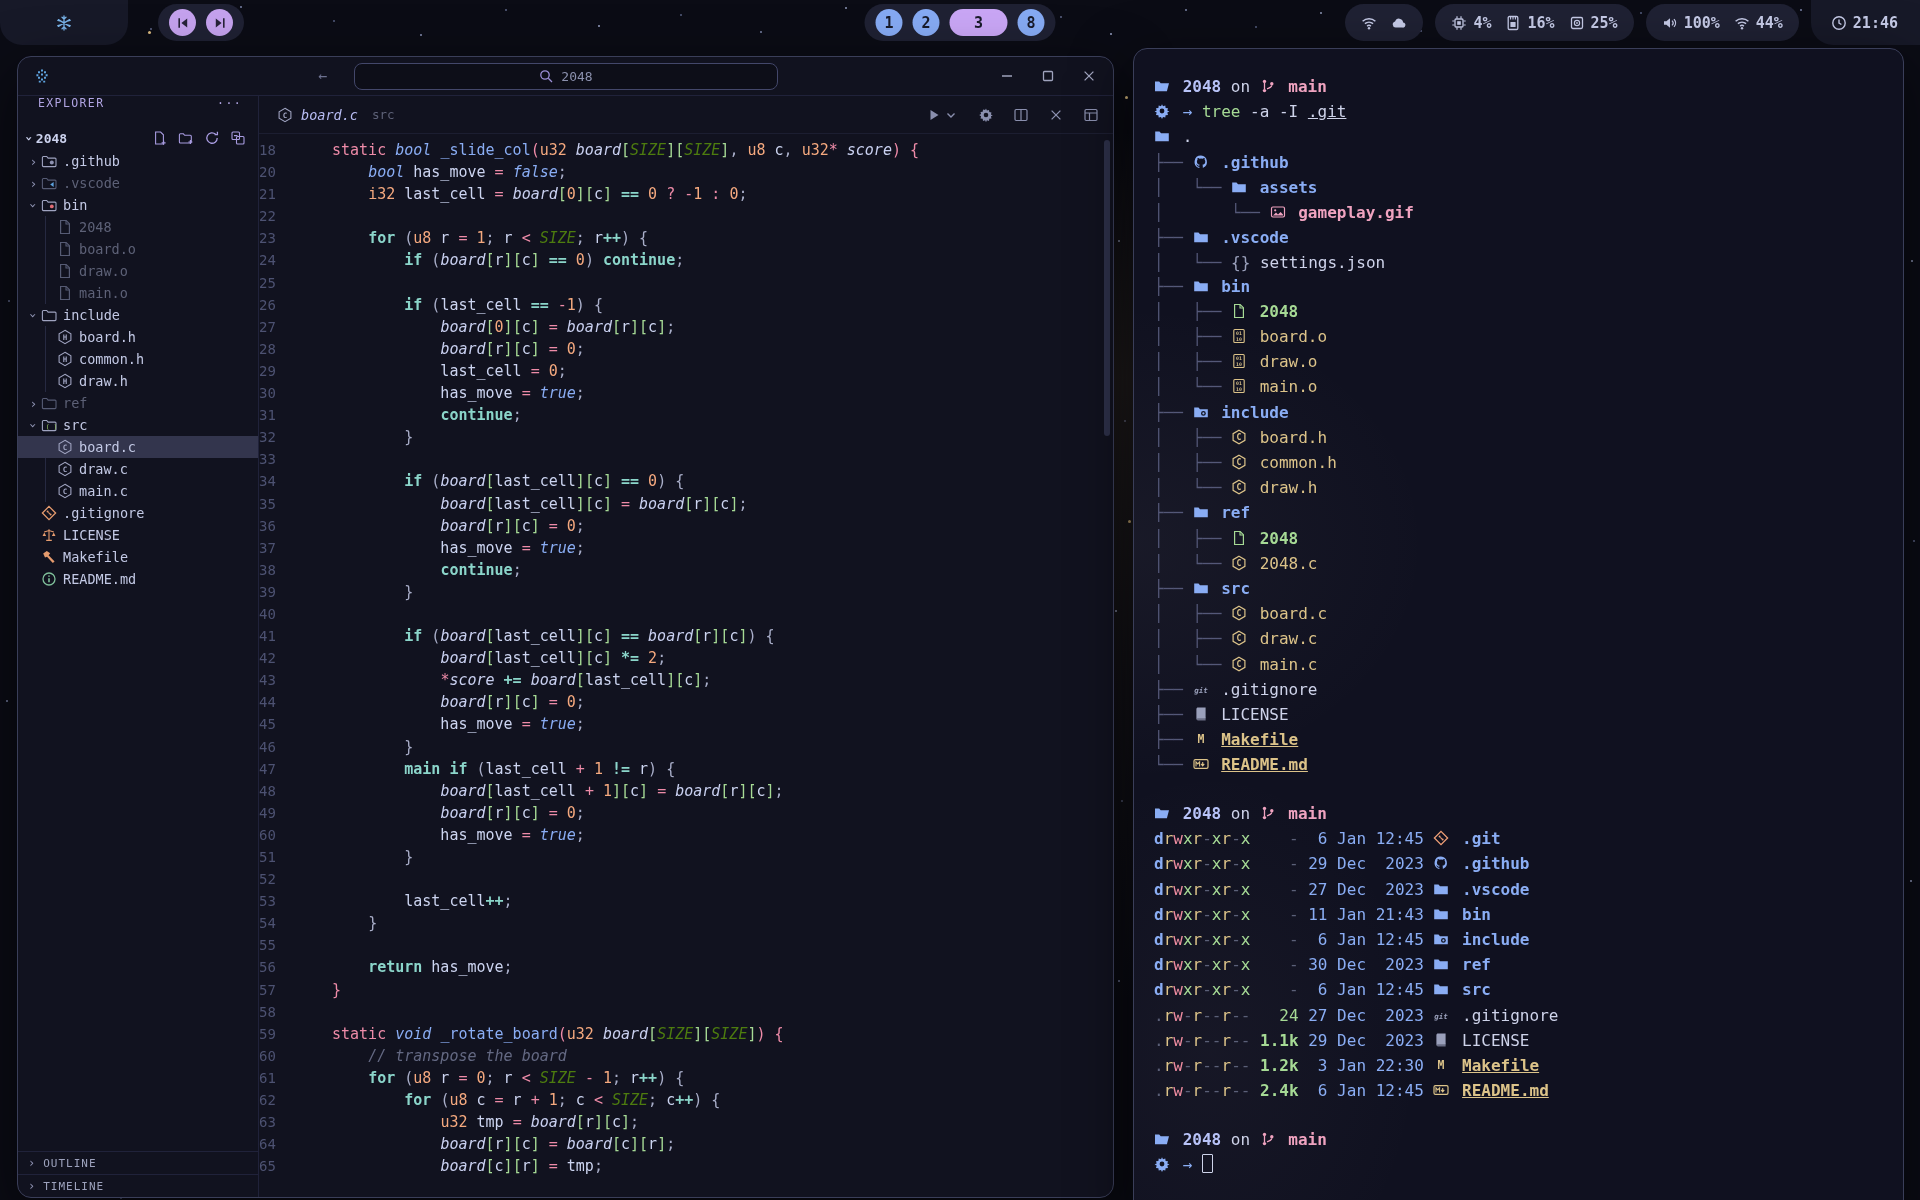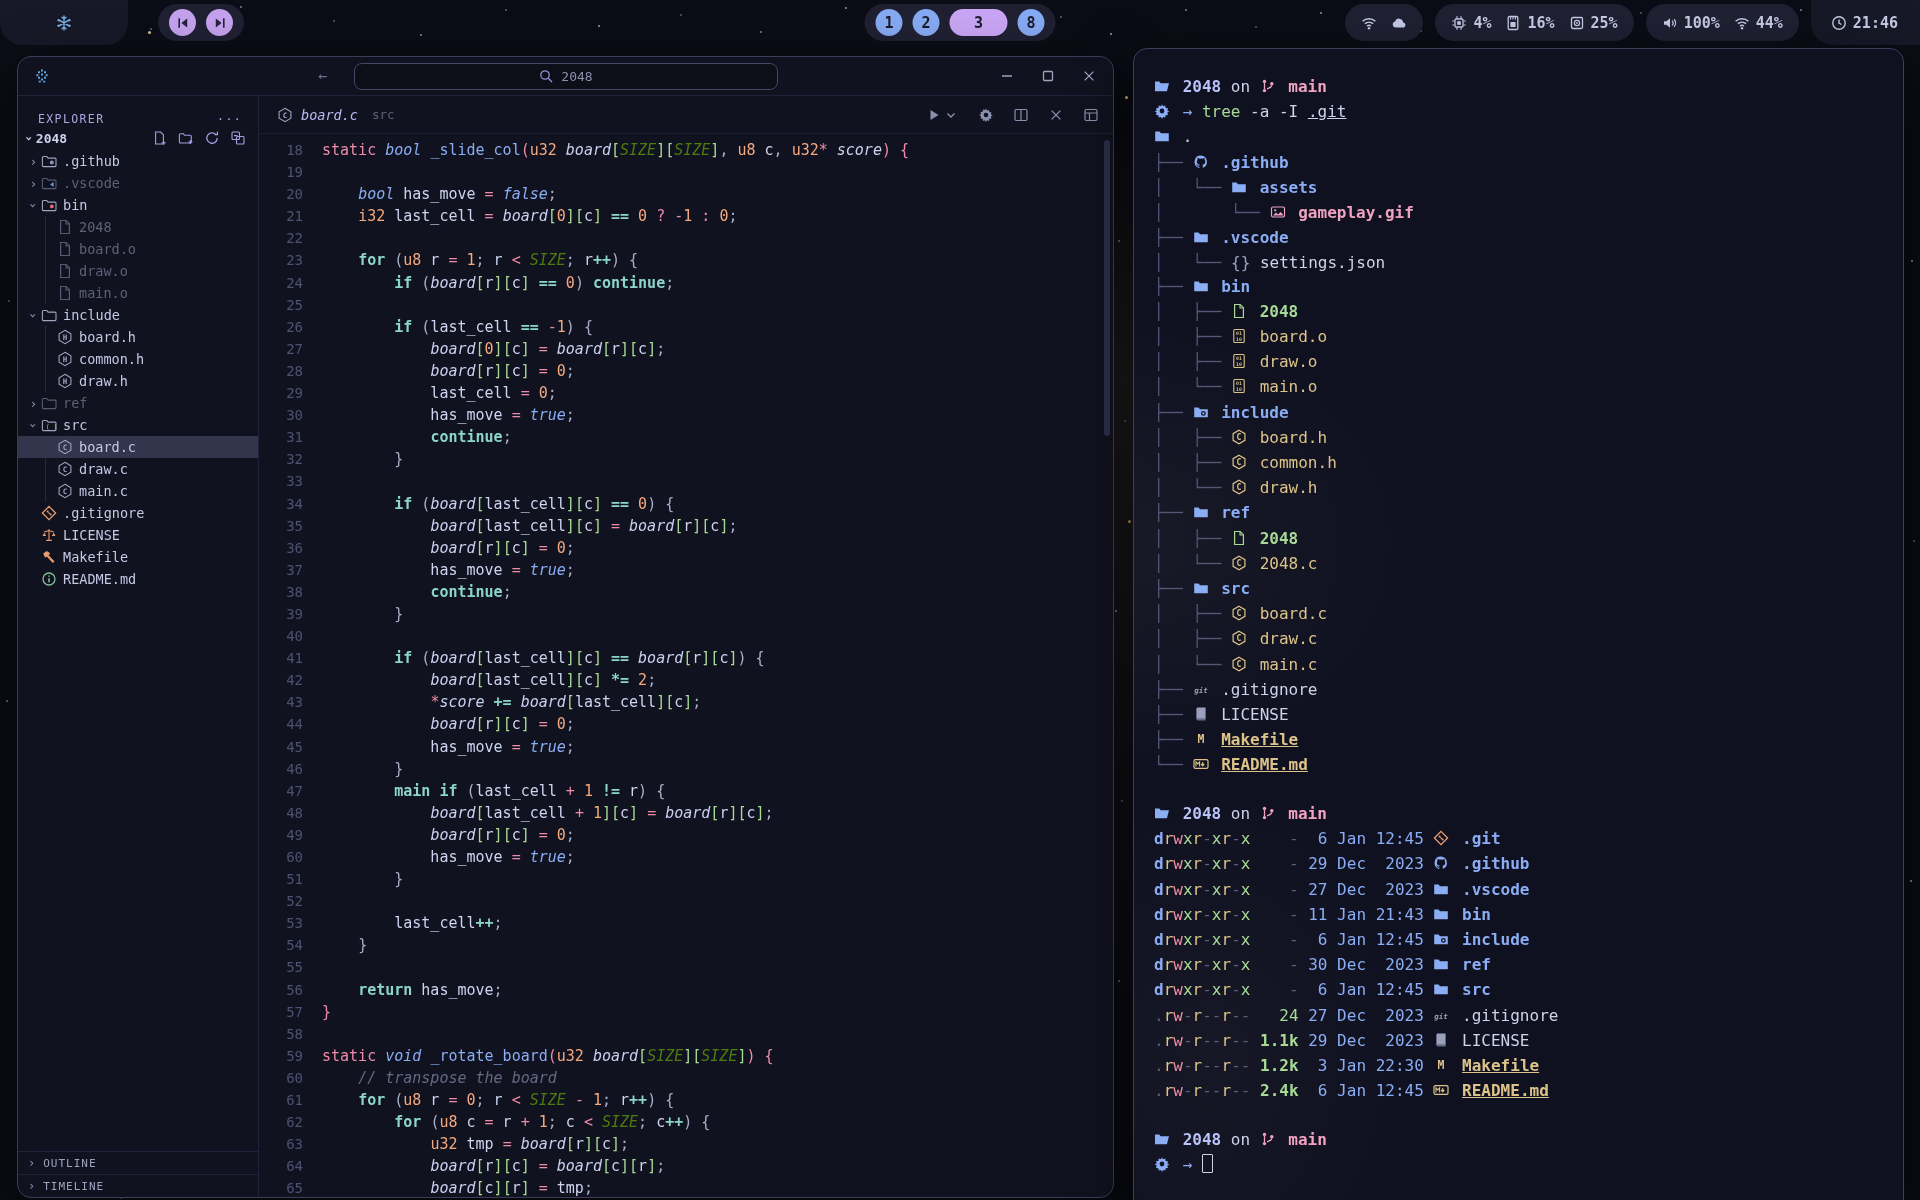--- a/index.html
+++ b/index.html
@@ -49,21 +49,21 @@
   .nav{position:absolute;left:300px;display:flex;gap:30px;color:#6d7190;font-size:15px}
   .navbtn{cursor:pointer}
   .searchbox{position:absolute;left:50%;transform:translateX(-50%);width:422px;height:25px;border:1px solid #43476a;
     border-radius:8px;background:#0d0e18;display:flex;align-items:center;justify-content:center;gap:7px;
     color:#8b90ad;font-size:13px}
   .searchbox .ic{color:#9b8fd6}
   .winbtns{position:absolute;right:16px;display:flex;gap:25px;color:#9fa3bd;align-items:center}
   
   .ebody{flex:1;display:flex;min-height:0}
   .sidebar{width:240px;flex:0 0 240px;border-right:1px solid #20223a;position:relative;font-size:13.5px}
-  .sb-head{height:30px;display:flex;align-items:flex-end;justify-content:space-between;
+  .sb-head{height:30px;display:flex;align-items:flex-start;justify-content:space-between;
     padding:0 16px 0 20px;color:#b1a5e3;font-size:11.5px;letter-spacing:.12em}
   .sb-root{height:24px;display:flex;align-items:center;padding:0 12px 0 8px;color:#ccd2ee;font-weight:bold;font-size:13px;gap:2px}
   .sb-acts{margin-left:auto;display:flex;gap:10px;color:#a89be0}
   .srow{height:22px;display:flex;align-items:center;padding-left:8px;color:#c3c9e5;cursor:pointer}
   .srow .chev{width:15px;color:#8f93b3;font-size:13px;flex:0 0 15px;display:flex;justify-content:center}
   .chev.down{transform:rotate(90deg)}
   .srow .ic{margin:0 6px 0 0;display:flex;color:#9fa3c0}
   .srow.ind1{padding-left:24px;background:linear-gradient(#262941,#262941) 27px 0/1px 100% no-repeat}
   .srow.ind1 .chev{flex:0 0 15px}
   .srow.dim{color:#5d6177}.srow.dim .ic{color:#565b74}
@@ -78,21 +78,21 @@
   .tabrow{height:37px;flex:0 0 37px;display:flex;align-items:center;border-bottom:1px solid #1c1e31;padding-left:18px}
   .tab{display:flex;align-items:center;gap:8px;font-size:13.5px;color:#b9bef5;cursor:pointer}
   .tab .ic{color:#9fa3c0;display:flex}
   .fname{font-style:italic}
   .fdir{color:#5d6177;margin-left:6px;font-size:12.5px}
   .tabicons{margin-left:auto;display:flex;gap:19px;align-items:center;padding-right:14px;color:#8a8fae}
   .tabicons .ic{display:flex;cursor:pointer}
   .runic{display:flex;align-items:center;gap:1px}
   #codearea{flex:1;padding-top:5px;overflow:hidden;font-size:15px;line-height:22.1px}
   .cl{display:flex;white-space:pre}
-  .ln{flex:0 0 44px;text-align:right;color:#4d5272;margin-right:19px;font-size:14px}
+  .ln{flex:0 0 44px;text-align:left;color:#4d5272;margin-right:29px;font-size:14px}
   .ct{white-space:pre;color:#ccd4f0}
   .scrollthumb{position:absolute;right:3px;top:44px;width:6px;height:296px;background:#2d3049;border-radius:3px}
   
   .k-pink{color:#ee8ba8}.k-type{color:#f5a97f}.k-type2{color:#8aadf4;font-style:italic}
   .k-ctrl{color:#8bd5ca;font-weight:bold}.k-bool{color:#8aadf4;font-style:italic}
   .k-const{color:#4d7c0f;font-style:italic}.k-param{color:#c9d0f0;font-style:italic}
   .k-fn{color:#8aadf4}.k-num{color:#f5a97f}.k-op2{color:#8bd5ca;font-weight:bold}.k-op{color:#ee8ba8}
   .k-br{color:#a6da95}.k-pun{color:#a9aec9}.k-com{color:#646983;font-style:italic}
   
   #term .tl{white-space:pre;line-height:23.2px;font-size:16px;color:#ced3ea;min-height:23.2px}
@@ -557,21 +557,20 @@
             <span class="ic">
                 <svg viewBox="0 0 16 16" width="16" height="16" fill="currentColor">
                   <rect x="2" y="2.5" width="12" height="11" rx="1.2" fill="none" stroke="currentColor" stroke-width="1.2"></rect>
                   <path d="M2 6h12M6.5 6v7.5" stroke="currentColor" stroke-width="1.2"></path>
                 </svg>
               </span>
           </div>
         </div>
         <div id="codearea">
             <div class="cl"><span class="ln">18</span><span class="ct"><span class="k-pink">static</span> <span class="k-type2">bool</span> <span class="k-fn">_slide_col</span><span class="k-pink">(</span><span class="k-type">u32</span> <span class="k-param">board</span><span class="k-br">[</span><span class="k-const">SIZE</span><span class="k-br">]</span><span class="k-br">[</span><span class="k-const">SIZE</span><span class="k-br">]</span><span class="k-pun">,</span> <span class="k-type">u8</span> c<span class="k-pun">,</span> <span class="k-type">u32</span><span class="k-op">*</span> <span class="k-param">score</span><span class="k-pink">)</span> <span class="k-pink">{</span></span></div>
-            <div class="cl"><span class="ln">19</span><span class="ct"></span></div>
             <div class="cl"><span class="ln">20</span><span class="ct">    <span class="k-type2">bool</span> has_move <span class="k-op">=</span> <span class="k-bool">false</span><span class="k-pun">;</span></span></div>
             <div class="cl"><span class="ln">21</span><span class="ct">    <span class="k-type">i32</span> last_cell <span class="k-op">=</span> <span class="k-param">board</span><span class="k-br">[</span><span class="k-num">0</span><span class="k-br">]</span><span class="k-br">[</span>c<span class="k-br">]</span> <span class="k-op2">==</span> <span class="k-num">0</span> <span class="k-op">?</span> <span class="k-op">-</span><span class="k-num">1</span> <span class="k-op">:</span> <span class="k-num">0</span><span class="k-pun">;</span></span></div>
             <div class="cl"><span class="ln">22</span><span class="ct"></span></div>
             <div class="cl"><span class="ln">23</span><span class="ct">    <span class="k-ctrl">for</span> <span class="k-pun">(</span><span class="k-type">u8</span> r <span class="k-op">=</span> <span class="k-num">1</span><span class="k-pun">;</span> r <span class="k-op">&lt;</span> <span class="k-const">SIZE</span><span class="k-pun">;</span> r<span class="k-op2">++</span><span class="k-pun">)</span> <span class="k-pun">{</span></span></div>
             <div class="cl"><span class="ln">24</span><span class="ct">        <span class="k-ctrl">if</span> <span class="k-pun">(</span><span class="k-param">board</span><span class="k-br">[</span>r<span class="k-br">]</span><span class="k-br">[</span>c<span class="k-br">]</span> <span class="k-op2">==</span> <span class="k-num">0</span><span class="k-pun">)</span> <span class="k-ctrl">continue</span><span class="k-pun">;</span></span></div>
             <div class="cl"><span class="ln">25</span><span class="ct"></span></div>
             <div class="cl"><span class="ln">26</span><span class="ct">        <span class="k-ctrl">if</span> <span class="k-pun">(</span>last_cell <span class="k-op2">==</span> <span class="k-op">-</span><span class="k-num">1</span><span class="k-pun">)</span> <span class="k-pun">{</span></span></div>
             <div class="cl"><span class="ln">27</span><span class="ct">            <span class="k-param">board</span><span class="k-br">[</span><span class="k-num">0</span><span class="k-br">]</span><span class="k-br">[</span>c<span class="k-br">]</span> <span class="k-op">=</span> <span class="k-param">board</span><span class="k-br">[</span>r<span class="k-br">]</span><span class="k-br">[</span>c<span class="k-br">]</span><span class="k-pun">;</span></span></div>
             <div class="cl"><span class="ln">28</span><span class="ct">            <span class="k-param">board</span><span class="k-br">[</span>r<span class="k-br">]</span><span class="k-br">[</span>c<span class="k-br">]</span> <span class="k-op">=</span> <span class="k-num">0</span><span class="k-pun">;</span></span></div>
             <div class="cl"><span class="ln">29</span><span class="ct">            last_cell <span class="k-op">=</span> <span class="k-num">0</span><span class="k-pun">;</span></span></div>

